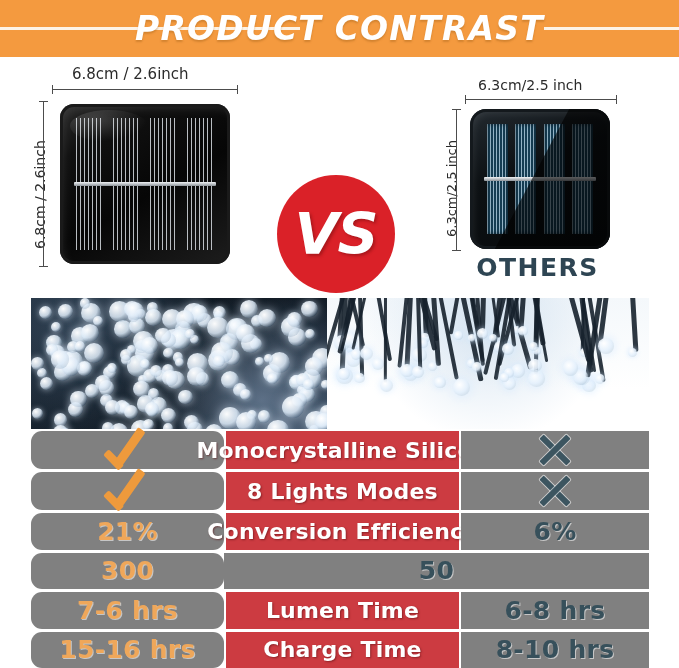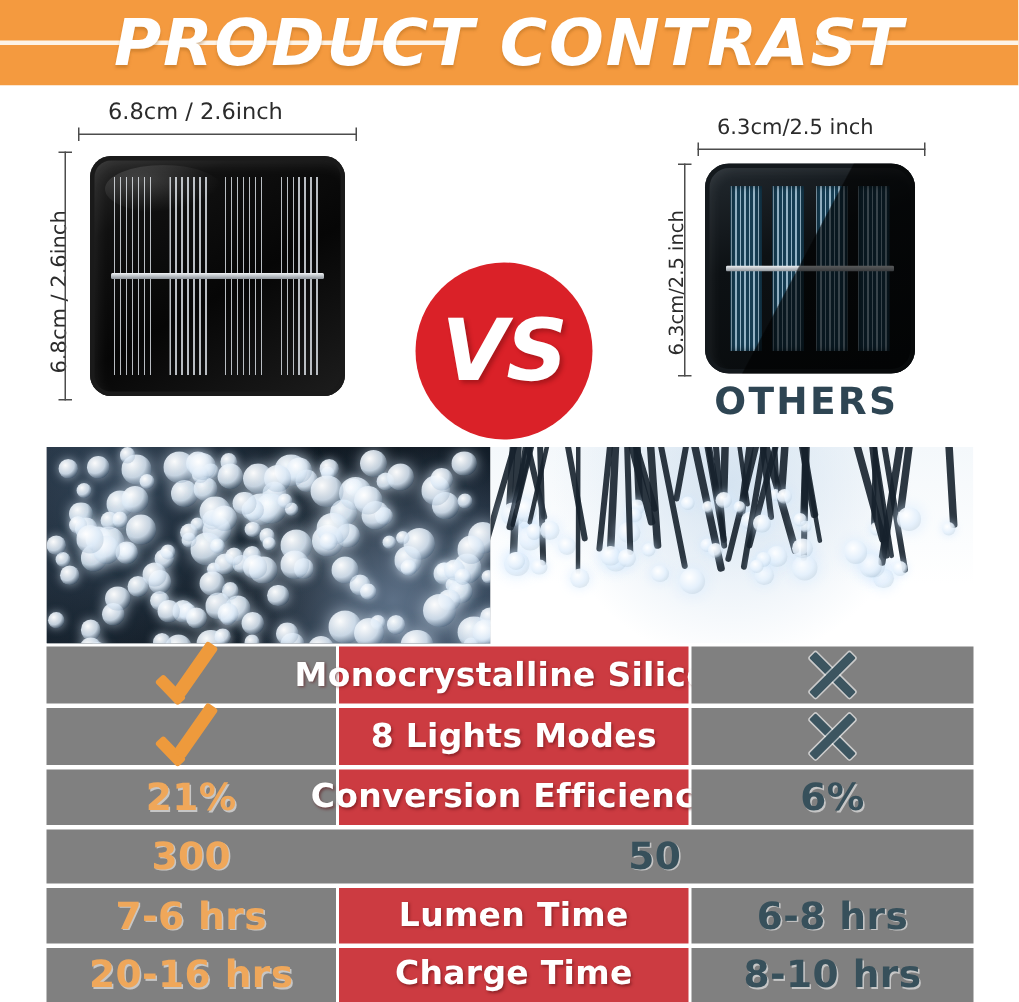--- a/index.html
+++ b/index.html
@@ -16,21 +16,21 @@
     background:#F49A3F;overflow:hidden;
   }
   .banner-rule{
     position:absolute;top:27px;height:3px;background:#FDF3E6;
   }
   .banner-rule.left{left:0;width:300px;}
   .banner-rule.right{right:0;width:135px;}
   .banner-title{
     position:absolute;left:0;top:0;width:679px;height:57px;
     display:flex;align-items:center;justify-content:center;
-    color:#FFFFFF;font-size:43px;font-weight:bold;font-style:italic;
+    color:#FFFFFF;font-size:33px;font-weight:bold;font-style:italic;
     letter-spacing:1.2px;
     font-family:"DejaVu Sans", sans-serif;
     text-shadow:0 2px 2px rgba(150,90,20,.35);
     white-space:nowrap;
   }
 
   
   .compare{position:absolute;left:0;top:57px;width:679px;height:238px;background:#fff;}
 
   .unit{position:absolute;}
@@ -158,21 +158,21 @@
   .table{
     position:absolute;left:31px;top:431px;width:618px;height:237px;
     display:flex;flex-direction:column;
   }
   .row{flex:1 1 0;display:flex;position:relative;}
   .row + .row{margin-top:3px;}
   .cell{
     display:flex;align-items:center;justify-content:center;
     position:relative;
   }
-  .cell.ours{width:193px;background:#808080;}
+  .cell.ours{width:193px;background:#808080;border-radius:11px;}
   .cell.feature{width:233px;background:#CC3B41;margin:0 2px;}
   .cell.theirs{flex:1 1 auto;background:#808080;}
 
   .val{
     font-size:25px;font-weight:bold;letter-spacing:.3px;
     font-family:"DejaVu Sans", sans-serif;white-space:nowrap;
   }
   .val.ours-val{color:#EFA75A;text-shadow:1px 1px 0 rgba(255,255,255,.55);}
   .val.theirs-val{color:#37505B;text-shadow:1px 1px 0 rgba(255,255,255,.55);}
   .feat-label{
@@ -577,21 +577,21 @@
         </div>
         <div class="cell feature">
           <span class="feat-label">Lumen Time</span>
         </div>
         <div class="cell theirs">
           <span class="val theirs-val">6-8 hrs</span>
         </div>
       </div>
       <div class="row">
         <div class="cell ours">
-          <span class="val ours-val">20-16 hrs</span>
+          <span class="val ours-val">15-16 hrs</span>
         </div>
         <div class="cell feature">
           <span class="feat-label">Charge Time</span>
         </div>
         <div class="cell theirs">
           <span class="val theirs-val">8-10 hrs</span>
         </div>
       </div>
     </div>
 

